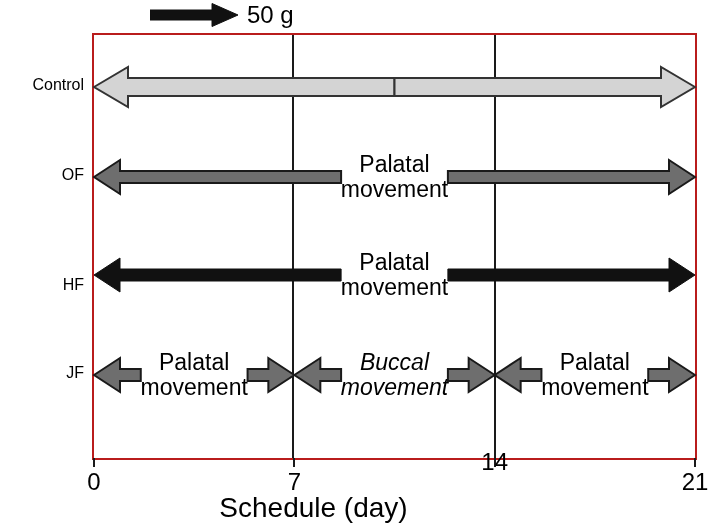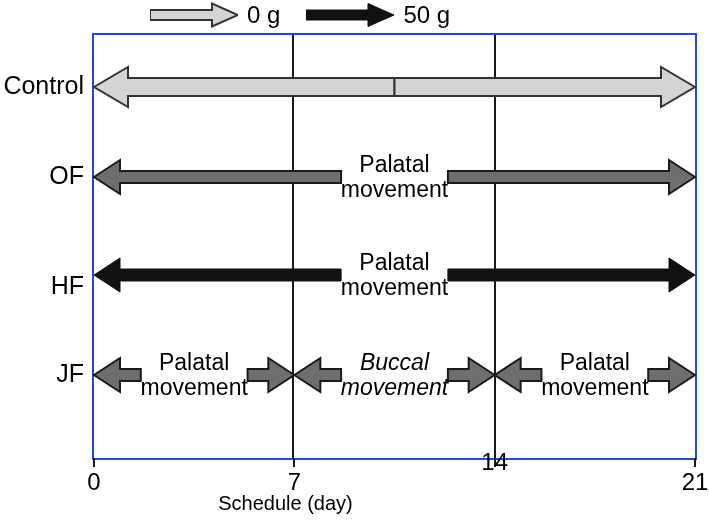--- a/index.html
+++ b/index.html
@@ -51,37 +51,37 @@
     letter-spacing: 0px;
   }
 
   
   .plot-frame {
     position: absolute;
     left: 92px;
     top: 33px;
     width: 605px;
     height: 427px;
-    border: 2px solid #1d4ed8;
+    border: 2px solid #b91c1c;
     box-sizing: border-box;
     background: #ffffff;
   }
   .gridline {
     position: absolute;
     top: 0;
     width: 2px;
     height: 100%;
     background: #1a1a1a;
   }
   .rowlabel-box {
     position: absolute;
     left: 0px;
     width: 84px;
     text-align: right;
-    font-size: 25px;
+    font-size: 16px;
     white-space: nowrap;
     transform: translateY(-50%);
   }
 
   
   .arrow-row {
     position: absolute;
     left: 0;
     width: 100%;
     transform: translateY(-50%);
@@ -113,35 +113,30 @@
     position: absolute;
     font-size: 24px;
     transform: translateX(-50%);
     white-space: nowrap;
   }
   .axis-title {
     position: absolute;
     width: 571px;
     left: 0;
     text-align: center;
-    font-size: 20px;
+    font-size: 28px;
+    padding-left: 28px;
   }
 </style>
 </head>
 <body>
 
 <div id="figure">
 
   <div class="legend">
-      <div class="legend-entry">
-        <svg class="legend-arrow" viewBox="0 0 88 26">
-          <path d="M0,8 L62,8 L62,1.5 L88,13 L62,24.5 L62,18 L0,18 Z" fill="#d4d4d4" stroke="#333333" stroke-width="2" stroke-linejoin="miter"></path>
-        </svg>
-        <span class="legend-label">0 g</span>
-      </div>
       <div class="legend-entry">
         <svg class="legend-arrow" viewBox="0 0 88 26">
           <path d="M0,8 L62,8 L62,1.5 L88,13 L62,24.5 L62,18 L0,18 Z" fill="#111111" stroke="#111111" stroke-width="1" stroke-linejoin="miter"></path>
         </svg>
         <span class="legend-label">50 g</span>
       </div>
     </div>
 
   <div class="plot-frame">
     <div class="gridline" style="left:198px"></div>

